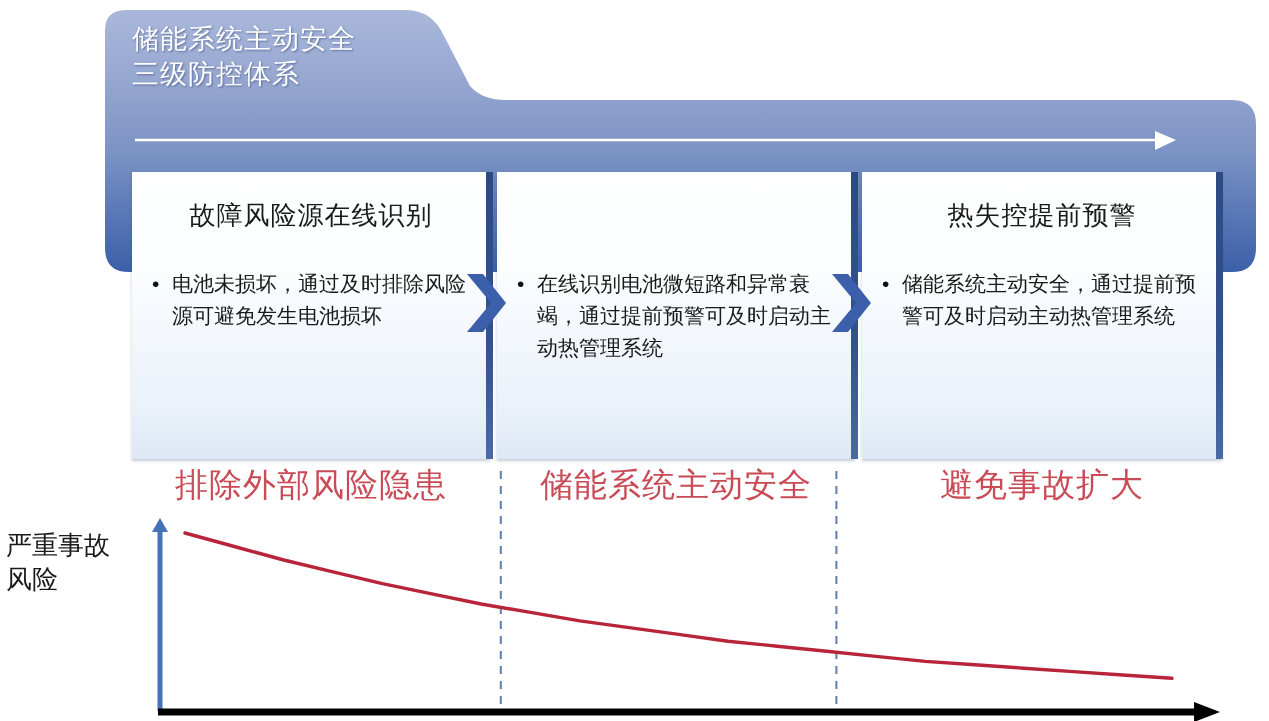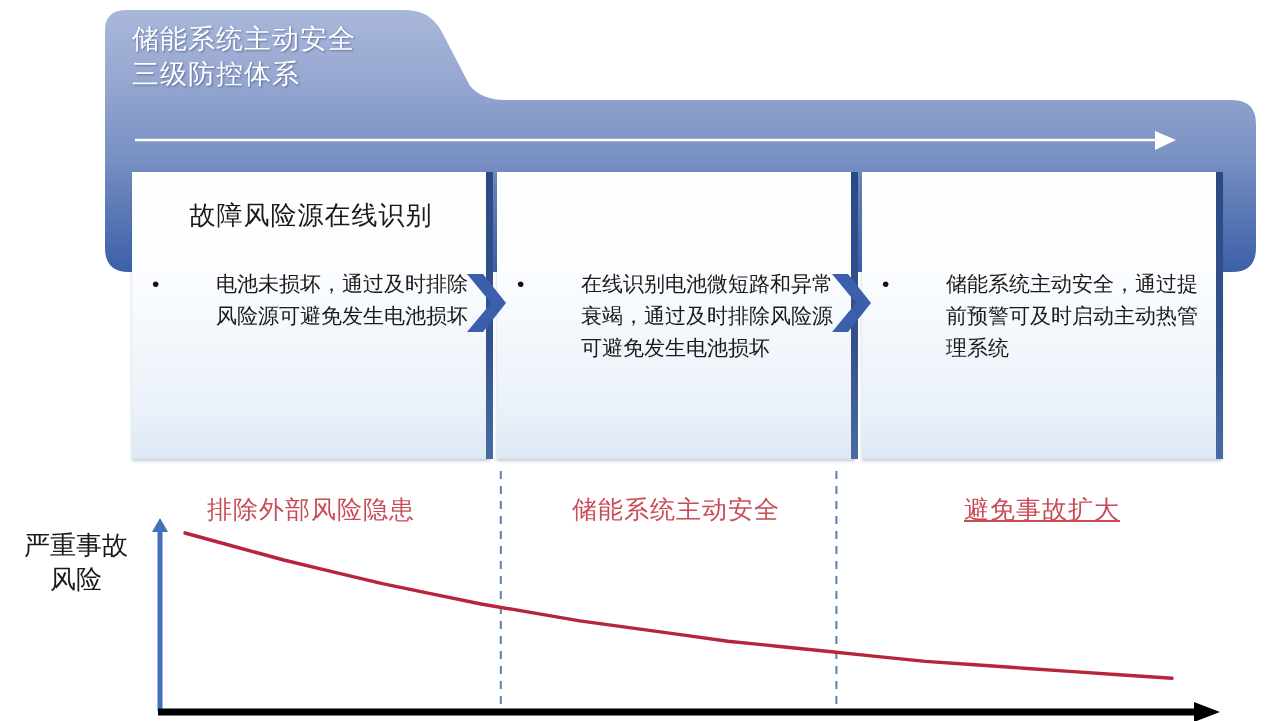--- a/index.html
+++ b/index.html
@@ -53,40 +53,39 @@
   .panel-body{
     position:absolute;left:20px;right:16px;top:96px;
     display:flex;align-items:flex-start;
     font-size:21px;color:#1a1a1a;line-height:32px;
   }
   .bullet-dot{
     flex:0 0 auto;width:20px;
     font-size:21px;line-height:32px;color:#111;
     text-align:left;
   }
-  .bullet-text{flex:1 1 auto;margin-left:44px;}
+  .bullet-text{flex:1 1 auto;}
 
   
   .chev{position:absolute;top:272px;width:42px;height:62px;}
 
   
   .caption{
-    position:absolute;top:493px;
+    position:absolute;top:463px;
     text-align:center;
-    font-size:25px;color:#c94b56;letter-spacing:1px;
+    font-size:33px;color:#c94b56;letter-spacing:1px;
   }
   .caption.c1{left:132px;width:358px;}
   .caption.c2{left:497px;width:358px;}
-  .caption.c3{left:862px;width:360px;text-decoration:underline;}
+  .caption.c3{left:862px;width:360px;}
 
   
   .chart-svg{position:absolute;left:0;top:460px;width:1269px;height:261px;}
   .axis-label{
     position:absolute;left:6px;top:528px;width:140px;
-    text-align:center;
     font-size:26px;line-height:34px;color:#1a1a1a;
     white-space:pre-line;
   }
 </style>
 </head>
 <body>
 
 <div id="stage">
 
   <svg class="banner-svg" viewBox="0 0 1269 300">
@@ -133,26 +132,27 @@
     <div class="panel-body">
       <span class="bullet-dot">•</span>
       <span class="bullet-text">电池未损坏，通过及时排除风险源可避免发生电池损坏</span>
     </div>
   </div>
   <div class="panel-edge e1"></div>
 
   <div class="panel p2">
     <div class="panel-body">
       <span class="bullet-dot">•</span>
-      <span class="bullet-text">在线识别电池微短路和异常衰竭，通过及时排除风险源可避免发生电池损坏</span>
+      <span class="bullet-text">在线识别电池微短路和异常衰竭，通过提前预警可及时启动主动热管理系统</span>
     </div>
   </div>
   <div class="panel-edge e2"></div>
 
   <div class="panel p3">
+    <div class="panel-title">热失控提前预警</div>
     <div class="panel-body">
       <span class="bullet-dot">•</span>
       <span class="bullet-text">储能系统主动安全，通过提前预警可及时启动主动热管理系统</span>
     </div>
   </div>
   <div class="panel-edge e3"></div>
 
   <svg class="chev" style="left:465px;" viewBox="0 0 42 62">
     <polygon points="2,2 26,31 2,60 18,60 41,31 18,2" fill="#3b5fab"></polygon>
   </svg>

